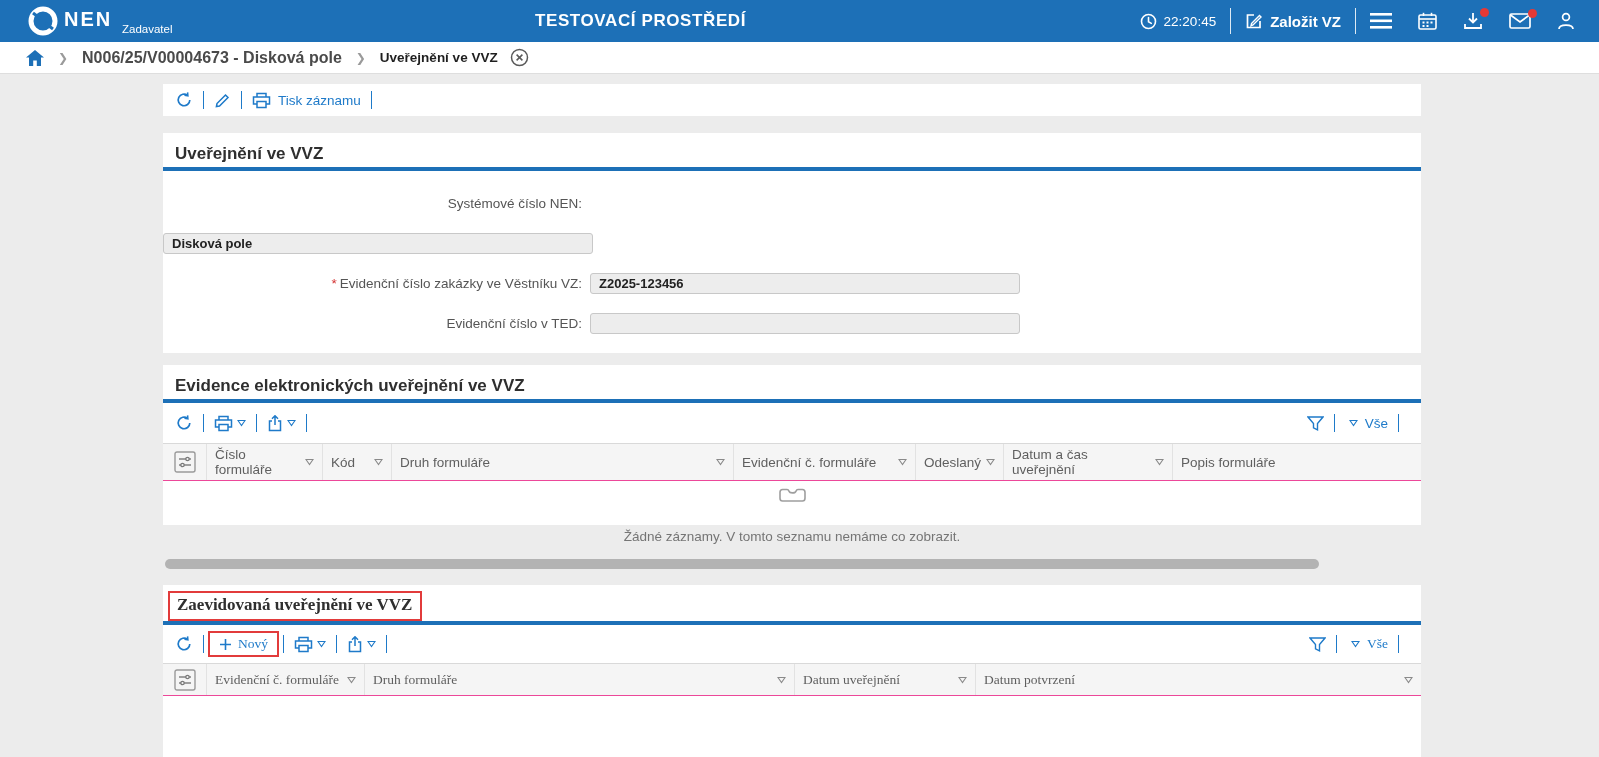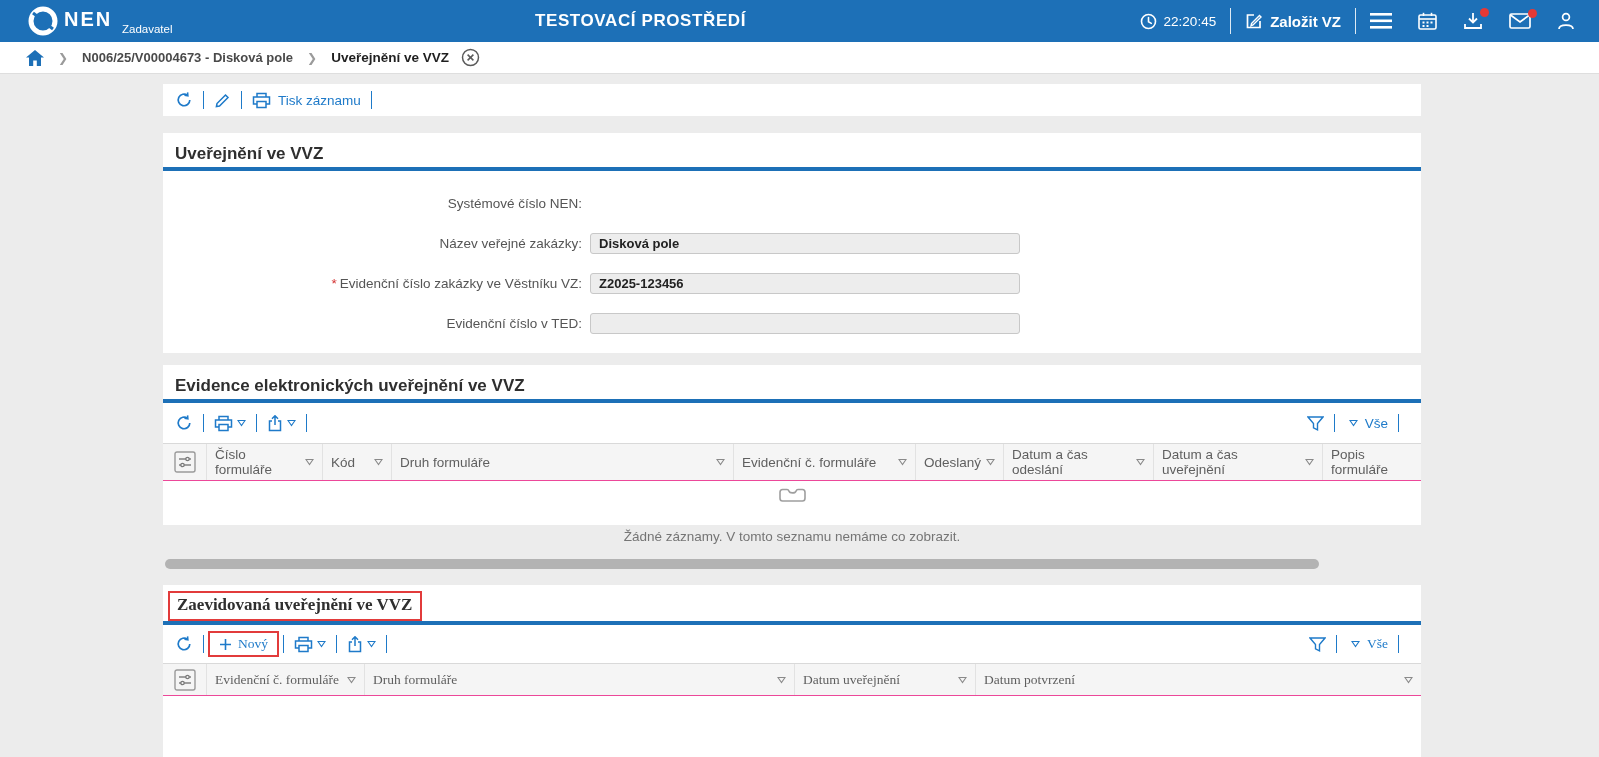--- a/index.html
+++ b/index.html
@@ -22,21 +22,21 @@
   .hdr-time { font-size:13.5px; }
   .hdr-createvz { font-size:15px; font-weight:bold; }
   .hdr-icon { display:inline-flex; align-items:center; justify-content:center; position:relative; }
   .hdr-icon + .hdr-icon { margin-left:26px; }
   .badge-dot { position:absolute; top:-4px; right:-6px; width:9px; height:9px; border-radius:50%; background:#e53935; }
   .hdr-icons-cluster { display:flex; align-items:center; margin-right:24px; }
 
   
   .breadcrumb { position:absolute; top:42px; left:0; width:1599px; height:32px; background:#fff; border-bottom:1px solid #dedede; display:flex; align-items:center; padding-left:26px; }
   .bc-sep { color:#9a9a9a; font-size:12px; margin:0 14px; }
-  .bc-record { font-size:13px; font-weight:bold; color:#4a4a4a; }
+  .bc-record { font-size:16px; font-weight:bold; color:#4a4a4a; }
   .bc-current { font-size:13.5px; font-weight:bold; color:#1f1f1f; }
   .bc-close { margin-left:12px; display:inline-flex; cursor:pointer; }
 
   
   .card { position:absolute; left:163px; width:1258px; background:#fff; }
   .card-toolbar-top { top:84px; height:32px; }
   .card-detail { top:133px; height:220px; }
   .card-evidence { top:365px; height:160px; }
   .card-registered { top:585px; height:172px;font-family:Liberation Serif, serif; }
 
@@ -214,21 +214,20 @@
 <div class="card card-detail">
   <div class="section-title-row">
     <div class="section-title">Uveřejnění ve VVZ</div>
   </div>
   <div class="blue-rule"></div>
   <div class="form">
     <div class="form-row">
       <span class="form-label">Systémové číslo NEN:</span>
     </div>
     <div class="form-row">
-      <span class="form-label">Název veřejné zakázky:</span>
       <input class="field-input" readonly="" value="Disková pole" style="">
     </div>
     <div class="form-row">
       <span class="form-label"><span class="req-mark">*</span><span>Evidenční číslo zakázky ve Věstníku VZ:</span></span>
       <input class="field-input" readonly="" value="Z2025-123456" style="">
     </div>
     <div class="form-row">
       <span class="form-label">Evidenční číslo v TED:</span>
       <input class="field-input" readonly="" value="" style="">
     </div>
@@ -334,28 +333,20 @@
         </span>
     </div>
     <div class="th" style="width:88px;">
       <span class="th-label">Odeslaný</span>
       <span class="flt">
           <svg width="9" height="8" viewBox="0 0 9 8">
             <path d="M1 1.5 H8 L4.5 6.5 Z" fill="none" stroke="#8a8a8a" stroke-width="1.1"></path>
           </svg>
         </span>
     </div>
-    <div class="th" style="width:150px;">
-      <span class="th-label">Datum a čas odeslání</span>
-      <span class="flt">
-          <svg width="9" height="8" viewBox="0 0 9 8">
-            <path d="M1 1.5 H8 L4.5 6.5 Z" fill="none" stroke="#8a8a8a" stroke-width="1.1"></path>
-          </svg>
-        </span>
-    </div>
     <div class="th" style="width:169px;">
       <span class="th-label">Datum a čas uveřejnění</span>
       <span class="flt">
           <svg width="9" height="8" viewBox="0 0 9 8">
             <path d="M1 1.5 H8 L4.5 6.5 Z" fill="none" stroke="#8a8a8a" stroke-width="1.1"></path>
           </svg>
         </span>
     </div>
     <div class="th" style="flex:1;">
       <span class="th-label">Popis formuláře</span>

